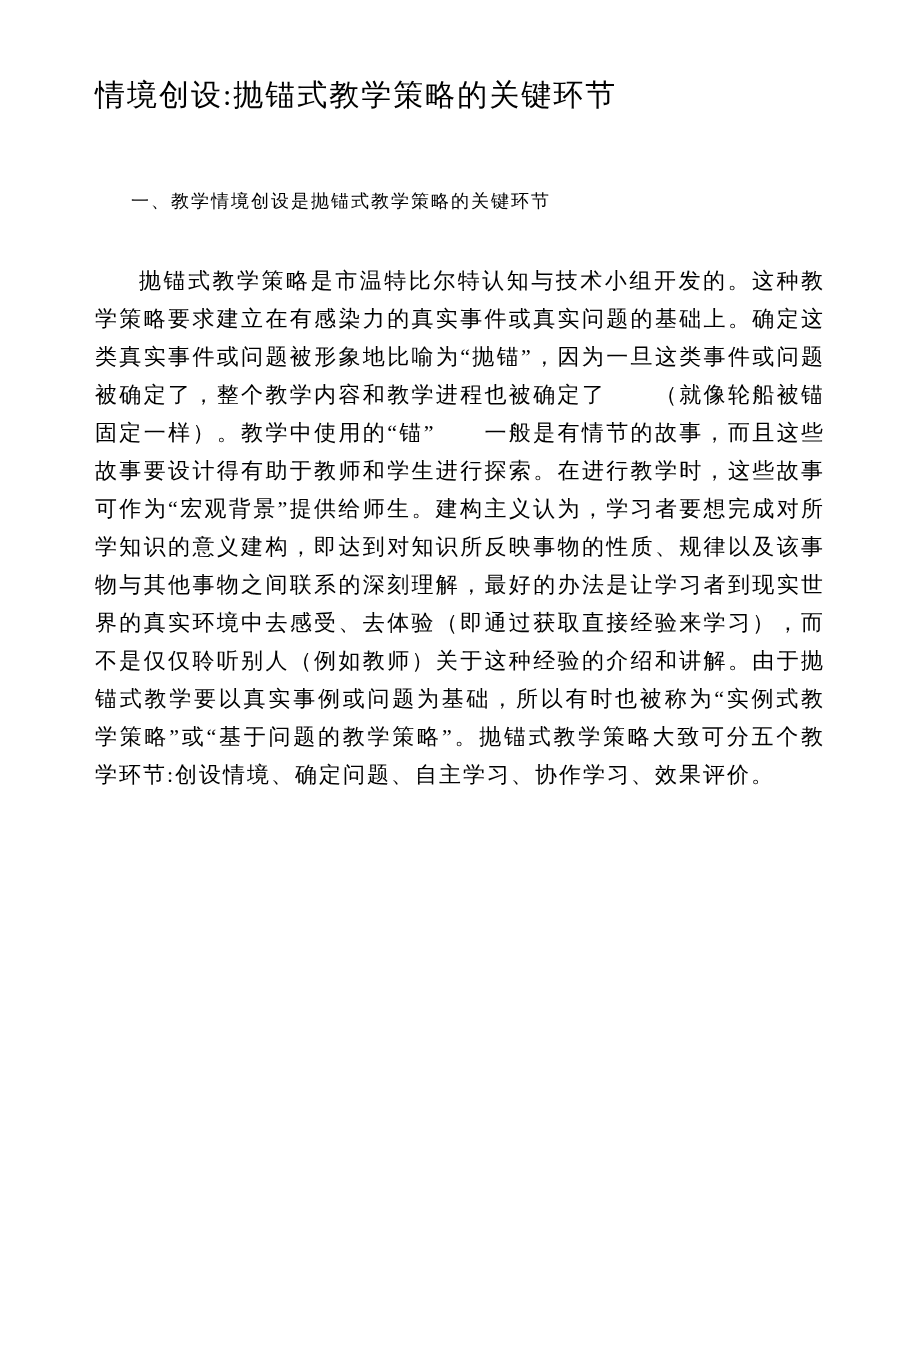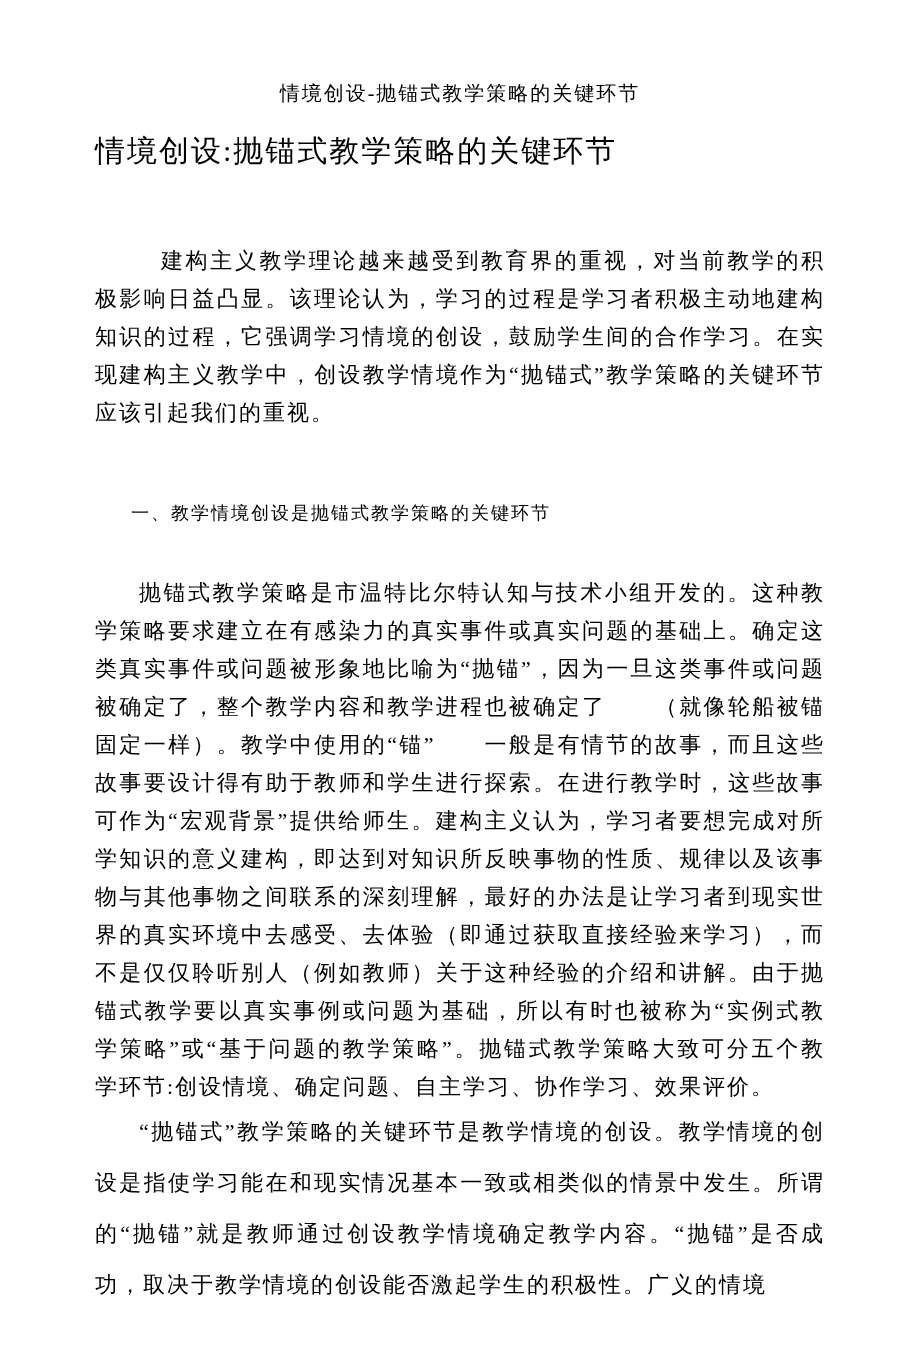--- a/index.html
+++ b/index.html
@@ -51,24 +51,21 @@
     margin-bottom: 46px;
   }
   .para-loose {
     line-height: 51px;
   }
 </style>
 </head>
 <body>
 
 <div class="page">
-  <h1 class="doc-title">情境创设-抛锚式教学策略的关键环节</h1>
 
   <p class="doc-subtitle">情境创设:抛锚式教学策略的关键环节</p>
 
-  <p class="para indent-3">建构主义教学理论越来越受到教育界的重视，对当前教学的积极影响日益凸显。该理论认为，学习的过程是学习者积极主动地建构知识的过程，它强调学习情境的创设，鼓励学生间的合作学习。在实现建构主义教学中，创设教学情境作为“抛锚式”教学策略的关键环节应该引起我们的重视。</p>
 
   <h2 class="section-heading">一、教学情境创设是抛锚式教学策略的关键环节</h2>
 
   <p class="para indent-2">抛锚式教学策略是市温特比尔特认知与技术小组开发的。这种教学策略要求建立在有感染力的真实事件或真实问题的基础上。确定这类真实事件或问题被形象地比喻为“抛锚”，因为一旦这类事件或问题被确定了，整个教学内容和教学进程也被确定了　　（就像轮船被锚固定一样）。教学中使用的“锚”　　一般是有情节的故事，而且这些故事要设计得有助于教师和学生进行探索。在进行教学时，这些故事可作为“宏观背景”提供给师生。建构主义认为，学习者要想完成对所学知识的意义建构，即达到对知识所反映事物的性质、规律以及该事物与其他事物之间联系的深刻理解，最好的办法是让学习者到现实世界的真实环境中去感受、去体验（即通过获取直接经验来学习），而不是仅仅聆听别人（例如教师）关于这种经验的介绍和讲解。由于抛锚式教学要以真实事例或问题为基础，所以有时也被称为“实例式教学策略”或“基于问题的教学策略”。抛锚式教学策略大致可分五个教学环节:创设情境、确定问题、自主学习、协作学习、效果评价。</p>
 
-  <p class="para para-loose indent-2">“抛锚式”教学策略的关键环节是教学情境的创设。教学情境的创设是指使学习能在和现实情况基本一致或相类似的情景中发生。所谓的“抛锚”就是教师通过创设教学情境确定教学内容。“抛锚”是否成功，取决于教学情境的创设能否激起学生的积极性。广义的情境</p>
 </div>
 
 </body></html>

